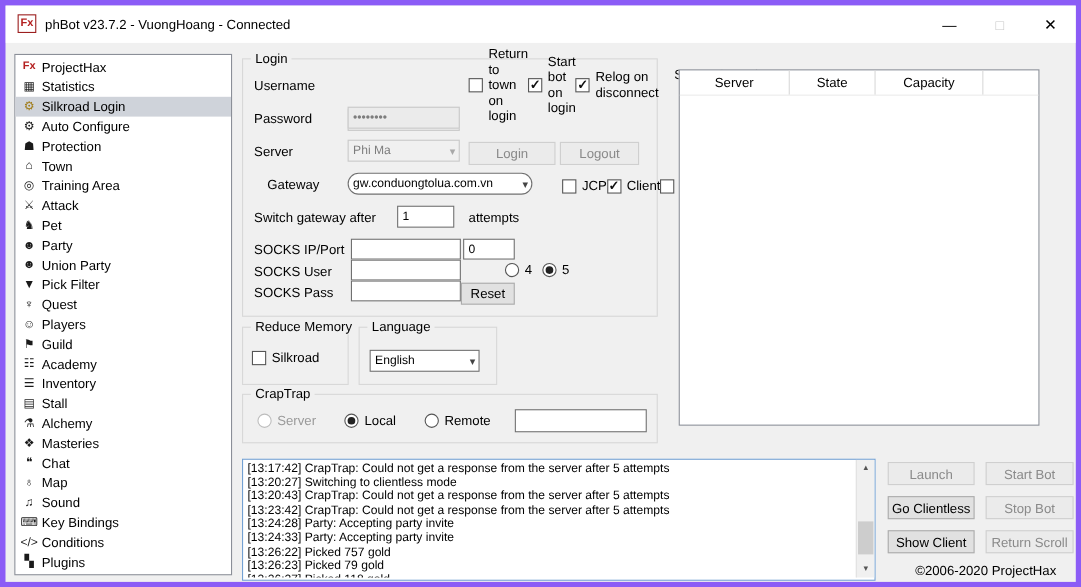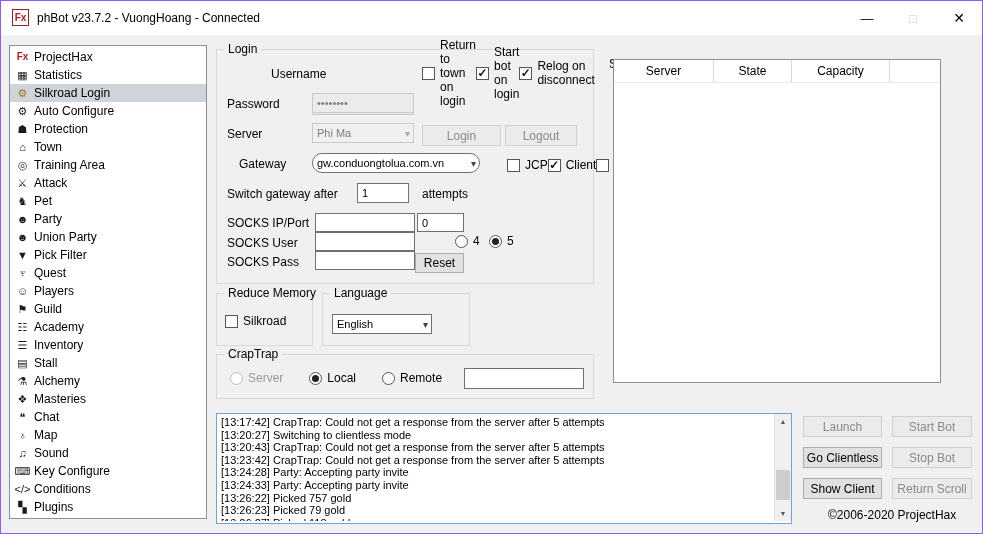--- a/index.html
+++ b/index.html
@@ -1,17 +1,17 @@
 <!DOCTYPE html>
 <html><head>
 <meta charset="utf-8">
 <style>
   * { margin:0; padding:0; box-sizing:border-box; font-family:"Liberation Sans", sans-serif; }
   html,body { width:983px; height:534px; overflow:hidden; background:#ffffff; }
-  .window { position:relative; width:983px; height:534px; background:#f0f0f0; border:1px solid #8b5cf6; overflow:hidden; font-size:12px; color:#000; }
+  .window { position:relative; width:983px; height:534px; background:#f0f0f0; border:5px solid #8b5cf6; overflow:hidden; font-size:12px; color:#000; }
 
   
   .titlebar { position:absolute; left:0; top:0; width:100%; height:34px; background:#ffffff; }
   .app-icon { position:absolute; left:11px; top:8px; width:17px; height:17px; border:1px solid #9c1f1f; color:#b42020; font-weight:bold; font-size:10px; display:flex; align-items:center; justify-content:center; background:#fff; }
   .title-text { position:absolute; left:36px; top:10px; font-size:12px; white-space:nowrap; }
   .win-btn { position:absolute; top:0; width:46px; height:34px; display:flex; align-items:center; justify-content:center; font-size:13px; }
   .win-min { right:92px; }
   .win-max { right:46px; color:#c9c9c9; }
   .win-close { right:0; font-size:14px; }
 
@@ -169,36 +169,36 @@
       <div class="side-item">
         <span class="side-icon">♁</span>
         <span class="side-label">Map</span>
       </div>
       <div class="side-item">
         <span class="side-icon">♫</span>
         <span class="side-label">Sound</span>
       </div>
       <div class="side-item">
         <span class="side-icon">⌨</span>
-        <span class="side-label">Key Configure</span>
+        <span class="side-label">Key Bindings</span>
       </div>
       <div class="side-item">
         <span class="side-icon">&lt;/&gt;</span>
         <span class="side-label">Conditions</span>
       </div>
       <div class="side-item">
         <span class="side-icon">▚</span>
         <span class="side-label">Plugins</span>
       </div>
     </div>
 
   <div class="groupbox" style="left:215px;top:48px;width:378px;height:235px;">
     <span class="legend">Login</span>
 
-    <span class="lbl" style="left:10px;top:17px;margin-left:44px;">Username</span>
+    <span class="lbl" style="left:10px;top:17px;">Username</span>
     <input class="tb" style="left: 95px; top: 13px; width: 102px; margin-top: 32px;" disabled="" value="skycb2">
 
     <span class="lbl" style="left:10px;top:47px;">Password</span>
     <input class="tb" style="left: 95px; top: 43px; width: 102px;" disabled="" value="••••••••">
 
     <span class="lbl" style="left:10px;top:77px;">Server</span>
     <div class="combo disabled" style="left:95px;top:73px;width:102px;">
       <span>Phi Ma</span>
       <span class="chev">▾</span>
     </div>
@@ -271,21 +271,21 @@
   </div>
 
   <div class="groupbox" style="left:215px;top:292px;width:97px;height:53px;">
     <span class="legend">Reduce Memory</span>
     <span class="cb" style="position:absolute;left:8px;top:20px;align-items:flex-end;">
       <span class="box"></span>
       <span>Silkroad</span>
     </span>
   </div>
 
-  <div class="groupbox" style="left:321px;top:292px;width:148px;height:53px;">
+  <div class="groupbox" style="left:321px;top:292px;width:126px;height:53px;">
     <span class="legend">Language</span>
     <div class="combo" style="left:9px;top:20px;width:100px;">
       <span>English</span>
       <span class="chev">▾</span>
     </div>
   </div>
 
   <div class="groupbox" style="left:215px;top:353px;width:378px;height:45px;">
     <span class="legend">CrapTrap</span>
     <div class="rb-row" style="left:13px;top:16px;">

